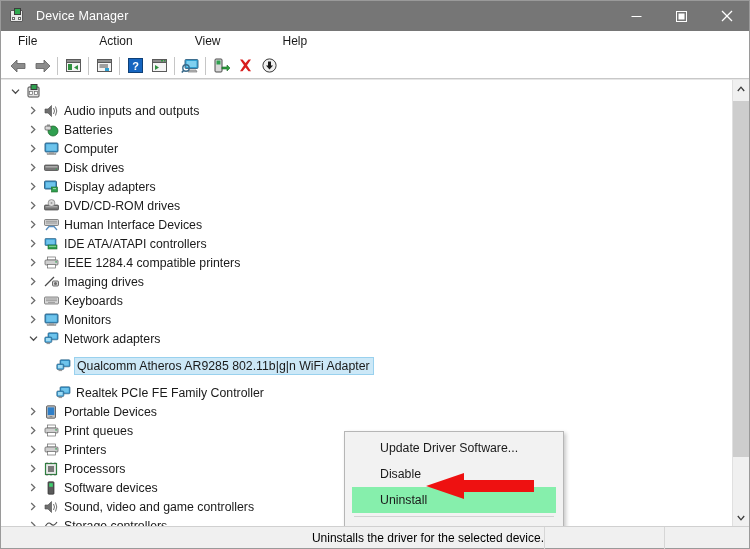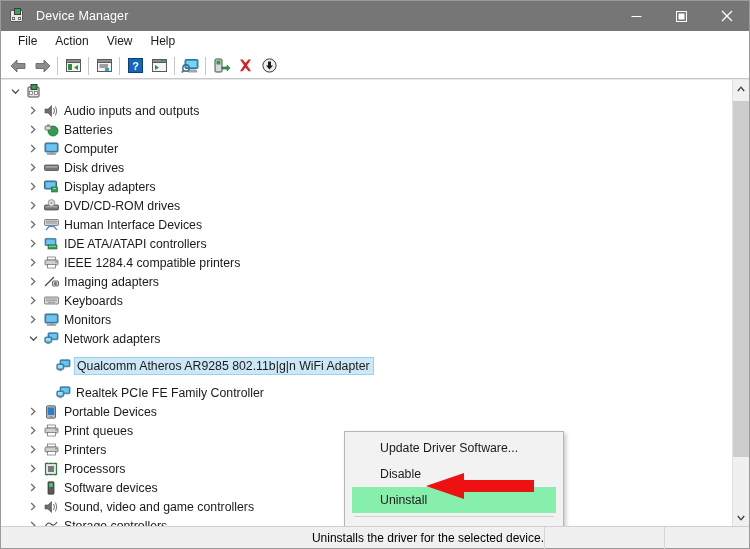--- a/index.html
+++ b/index.html
@@ -41,21 +41,21 @@
   .win-buttons { position: absolute; right: 0; top: 0; height: 30px; display: flex; }
   .win-btn {
     width: 45px; height: 30px; display: flex; align-items: center; justify-content: center;
     color: #ffffff;
   }
   .win-btn svg { display: block; }
 
   
   .menubar {
     height: 22px; background: #ffffff; display: flex; align-items: center;
-    padding-left: 8px; flex: 0 0 22px; border-bottom: 1px solid #ffffff;
+    padding-left: 8px; flex: 0 0 22px; border-bottom: 1px solid #ffffff; gap: 44px;
   }
   .menu-item {
     font-size: 12px; color: #1a1a1a; padding: 2px 9px; line-height: 15px;
   }
 
   
   .toolbar {
     height: 26px; background: #ffffff; display: flex; align-items: center;
     padding-left: 5px; flex: 0 0 26px; border-bottom: 1px solid #c8c8c8;
   }
@@ -440,21 +440,21 @@
               <path d="M2.2 1 L5.8 4.5 L2.2 8" fill="none" stroke="#6a6a6a" stroke-width="1.25"></path>
             </svg>
         </span>
         <span class="icon-wrap">
           <svg width="15" height="13" viewBox="0 0 15 13">
               <line x1="1" y1="11" x2="10" y2="2" stroke="#4a4a4a" stroke-width="1.3"></line>
               <rect x="8.5" y="6" width="6" height="5" rx="1" fill="#d6d6d6" stroke="#4a4a4a" stroke-width="0.8"></rect>
               <circle cx="11.5" cy="8.5" r="1.5" fill="#6a6a6a"></circle>
             </svg>
         </span>
-        <span class="row-label">Imaging adapters</span>
+        <span class="row-label">Imaging drives</span>
       </div>
 
       <div class="row lvl1">
         <span class="chev">
           <svg width="8" height="9" viewBox="0 0 8 9">
               <path d="M2.2 1 L5.8 4.5 L2.2 8" fill="none" stroke="#6a6a6a" stroke-width="1.25"></path>
             </svg>
         </span>
         <span class="icon-wrap">
           <svg width="15" height="11" viewBox="0 0 15 11">

